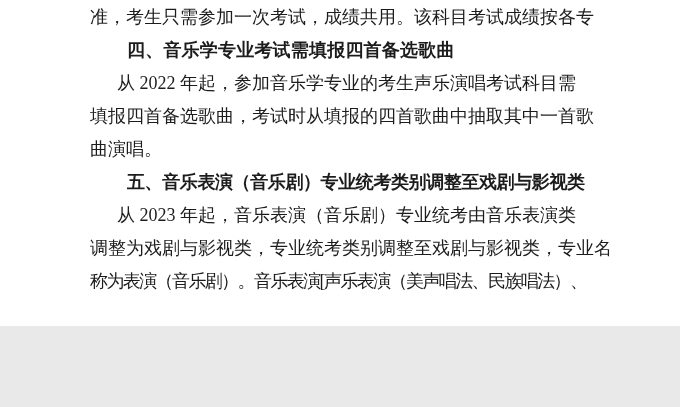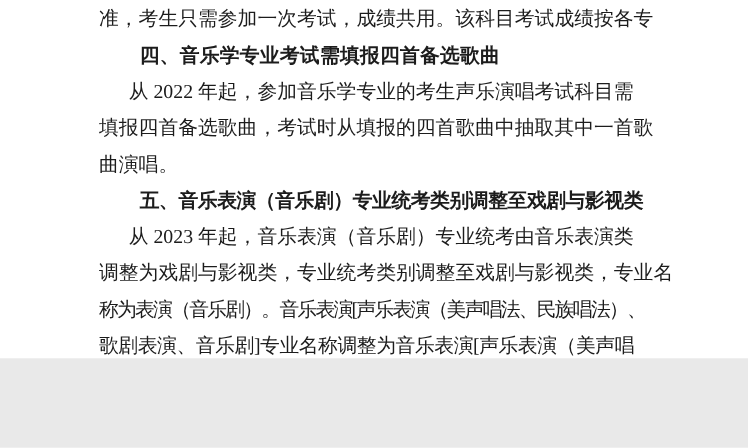--- a/index.html
+++ b/index.html
@@ -51,14 +51,13 @@
 <div class="page">
   <div class="line">准，考生只需参加一次考试，成绩共用。该科目考试成绩按各专</div>
   <div class="line heading">四、音乐学专业考试需填报四首备选歌曲</div>
   <div class="line indent">从 2022 年起，参加音乐学专业的考生声乐演唱考试科目需</div>
   <div class="line">填报四首备选歌曲，考试时从填报的四首歌曲中抽取其中一首歌</div>
   <div class="line">曲演唱。</div>
   <div class="line heading tight2">五、音乐表演（音乐剧）专业统考类别调整至戏剧与影视类</div>
   <div class="line indent">从 2023 年起，音乐表演（音乐剧）专业统考由音乐表演类</div>
   <div class="line">调整为戏剧与影视类，专业统考类别调整至戏剧与影视类，专业名</div>
   <div class="line tight">称为表演（音乐剧）。音乐表演[声乐表演（美声唱法、民族唱法）、</div>
-  <div class="line tight2">歌剧表演、音乐剧]专业名称调整为音乐表演[声乐表演（美声唱</div>
 </div>
 
 </body></html>

